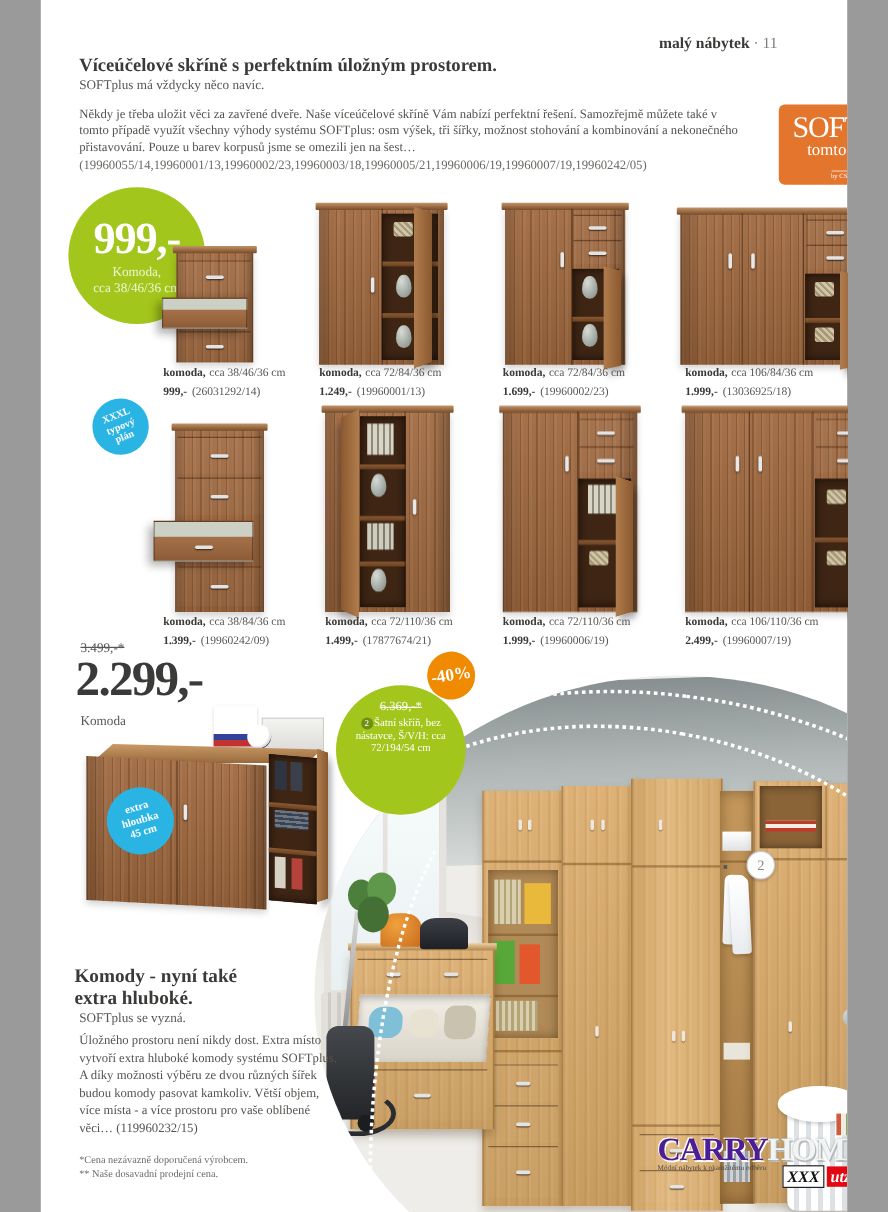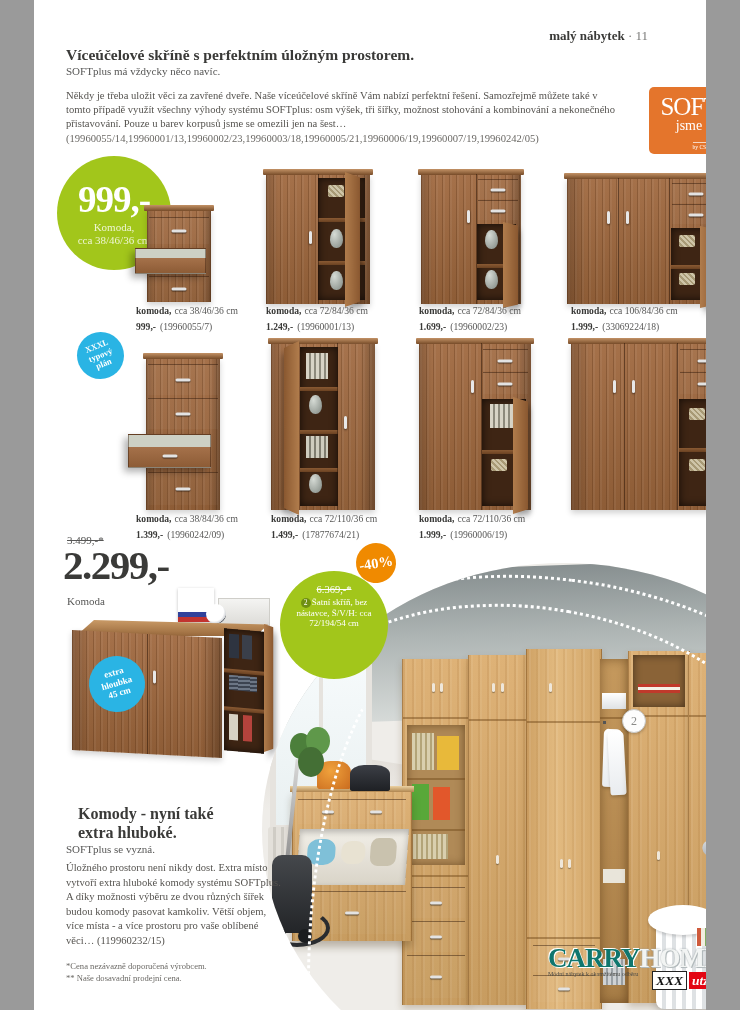--- a/index.html
+++ b/index.html
@@ -91,28 +91,28 @@
   .knob{width:3px;height:9px;background:#efe7da;border-radius:2px;box-shadow:0 1px 1px rgba(0,0,0,.35);}
   .rint{background:linear-gradient(180deg,#b9судь8,#aa8050);background:#b08a57;box-shadow:inset 0 0 10px rgba(70,40,10,.55);}
   .shirt{width:18px;height:58px;background:linear-gradient(180deg,#ffffff,#e9ecef);border-radius:5px 5px 3px 3px;
          box-shadow:0 2px 3px rgba(0,0,0,.18);}
   .marker2{width:22px;height:22px;border-radius:50%;background:#fdfdfd;border:1px solid #c8c8c6;color:#8a8a88;
            font-size:12px;line-height:22px;text-align:center;box-shadow:0 1px 3px rgba(0,0,0,.25);}
   .dots{border:3px dotted rgba(255,255,255,.95);border-radius:50%;position:absolute;}
 
   
   .ch{white-space:nowrap;font-weight:bold;font-size:27px;letter-spacing:-1px;line-height:26px;}
-  .ch .c1{color:#0f766e;text-shadow:1px 1px 0 #fff,-1px -1px 0 #fff;}
+  .ch .c1{color:#4c1d95;text-shadow:1px 1px 0 #fff,-1px -1px 0 #fff;}
   .ch .c2{color:#f2f4f3;text-shadow:0 0 2px #9aa3a5,1px 1px 0 #b9c0c2;}
   .chtag{font-size:6px;color:#4a4a46;margin-top:0;}
   .lutz{position:absolute;font-weight:bold;font-style:italic;font-size:13.5px;line-height:17px;}
   .lutz .x3{background:#fff;color:#111;border:1px solid #222;padding:0 3px;display:inline-block;}
   .lutz .lu{background:#e30613;color:#fff;padding:0 4px 0 3px;display:inline-block;margin-left:2px;}
 
-  .h2a{left:44px;top:804px;font-size:16px;font-weight:bold;line-height:19px;}
+  .h2a{left:28px;top:804px;font-size:16px;font-weight:bold;line-height:19px;}
   .sub2{left:32px;top:843px;font-size:11px;color:#575756;}
   .body2{left:32px;top:861px;width:218px;font-size:10.6px;line-height:14.6px;color:#55534f;}
   .fn{left:32px;top:961px;font-size:8.6px;color:#6b6965;line-height:11.5px;}
 </style>
 </head>
 <body>
 
 <div class="page">
 
   <div class="abs hdr">
@@ -122,21 +122,21 @@
 
   <div class="abs title">Víceúčelové skříně s perfektním úložným prostorem.</div>
   <div class="abs subtitle">SOFTplus má vždycky něco navíc.</div>
   <div class="abs bodytxt">
     <span>Někdy je třeba uložit věci za zavřené dveře. Naše víceúčelové skříně Vám nabízí perfektní řešení. Samozřejmě můžete také v tomto případě využít všechny výhody systému SOFTplus: osm výšek, tři šířky, možnost stohování a kombinování a nekonečného přistavování. Pouze u barev korpusů jsme se omezili jen na šest…</span><br>
     <span class="skuline">(19960055/14,19960001/13,19960002/23,19960003/18,19960005/21,19960006/19,19960007/19,19960242/05)</span>
   </div>
 
   <div class="abs soft">
     <div class="s1">SOFT</div>
-    <div class="s2">jsme</div>
+    <div class="s2">tomto</div>
     <div class="s3">by CS Schmal</div>
   </div>
 
   <div class="abs badge999">
     <div class="bp">999,-</div>
     <div class="bl">Komoda,</div>
     <div class="bl">cca 38/46/36 cm</div>
   </div>
 
   <div class="wd" style="left:113px;top:210px;width:64px;height:92px">
@@ -201,33 +201,33 @@
     <div class="int" style="position:absolute;left:67%;right:4px;top:50px;bottom:4px">
       <i class="bask" style="left:18%;top:10%"></i>
         <i class="shelf" style="top:52%"></i>
         <i class="bask" style="left:18%;top:62%"></i>
     </div>
     <div class="odoorR" style="position:absolute;left:86%;top:48px;bottom:-4px;height:auto"></div>
   </div>
 
   <div class="cap" style="left:102px;top:303px">
     <div><b>komoda,</b><span>cca 38/46/36 cm</span></div>
-    <div><span class="p">999,-</span><span>(19960055/7)</span></div>
+    <div><span class="p">999,-</span><span>(26031292/14)</span></div>
   </div>
   <div class="cap" style="left:232px;top:303px">
     <div><b>komoda,</b><span>cca 72/84/36 cm</span></div>
     <div><span class="p">1.249,-</span><span>(19960001/13)</span></div>
   </div>
   <div class="cap" style="left:385px;top:303px">
     <div><b>komoda,</b><span>cca 72/84/36 cm</span></div>
     <div><span class="p">1.699,-</span><span>(19960002/23)</span></div>
   </div>
   <div class="cap" style="left:537px;top:303px">
     <div><b>komoda,</b><span>cca 106/84/36 cm</span></div>
-    <div><span class="p">1.999,-</span><span>(33069224/18)</span></div>
+    <div><span class="p">1.999,-</span><span>(13036925/18)</span></div>
   </div>
 
   <div class="abs xxxlbadge">
     <div>XXXL</div>
     <div>typový</div>
     <div>plán</div>
   </div>
 
   <div class="wd" style="left:112px;top:358px;width:74px;height:152px">
     <i class="lid"></i>
@@ -307,20 +307,24 @@
     <div><b>komoda,</b><span>cca 38/84/36 cm</span></div>
     <div><span class="p">1.399,-</span><span>(19960242/09)</span></div>
   </div>
   <div class="cap" style="left:237px;top:511px">
     <div><b>komoda,</b><span>cca 72/110/36 cm</span></div>
     <div><span class="p">1.499,-</span><span>(17877674/21)</span></div>
   </div>
   <div class="cap" style="left:385px;top:511px">
     <div><b>komoda,</b><span>cca 72/110/36 cm</span></div>
     <div><span class="p">1.999,-</span><span>(19960006/19)</span></div>
+  </div>
+  <div class="cap" style="left:537px;top:511px">
+    <div><b>komoda,</b><span>cca 106/110/36 cm</span></div>
+    <div><span class="p">2.499,-</span><span>(19960007/19)</span></div>
   </div>
 
   <div class="abs strike">3.499,-*</div>
   <div class="abs bigprice">2.299,-</div>
   <div class="abs pricelbl">Komoda</div>
 
   <div class="abs" style="left:32px;top:604px;width:205px;height:152px">
     <i style="left:112px;top:-16px;width:36px;height:34px;background:linear-gradient(180deg,#fff 70%,#31429b 70%,#31429b 84%,#c2332f 84%);box-shadow:0 1px 3px rgba(0,0,0,.25)"></i>
     <i style="left:152px;top:-6px;width:50px;height:26px;background:linear-gradient(180deg,#f4f4f2,#dddcd8);border:1px solid #cfcec9"></i>
     <i style="left:140px;top:0;width:20px;height:20px;border-radius:50%;background:radial-gradient(circle at 40% 38%,#fff 55%,#cfd2d6 70%,#5a5e66 72%)"></i>

